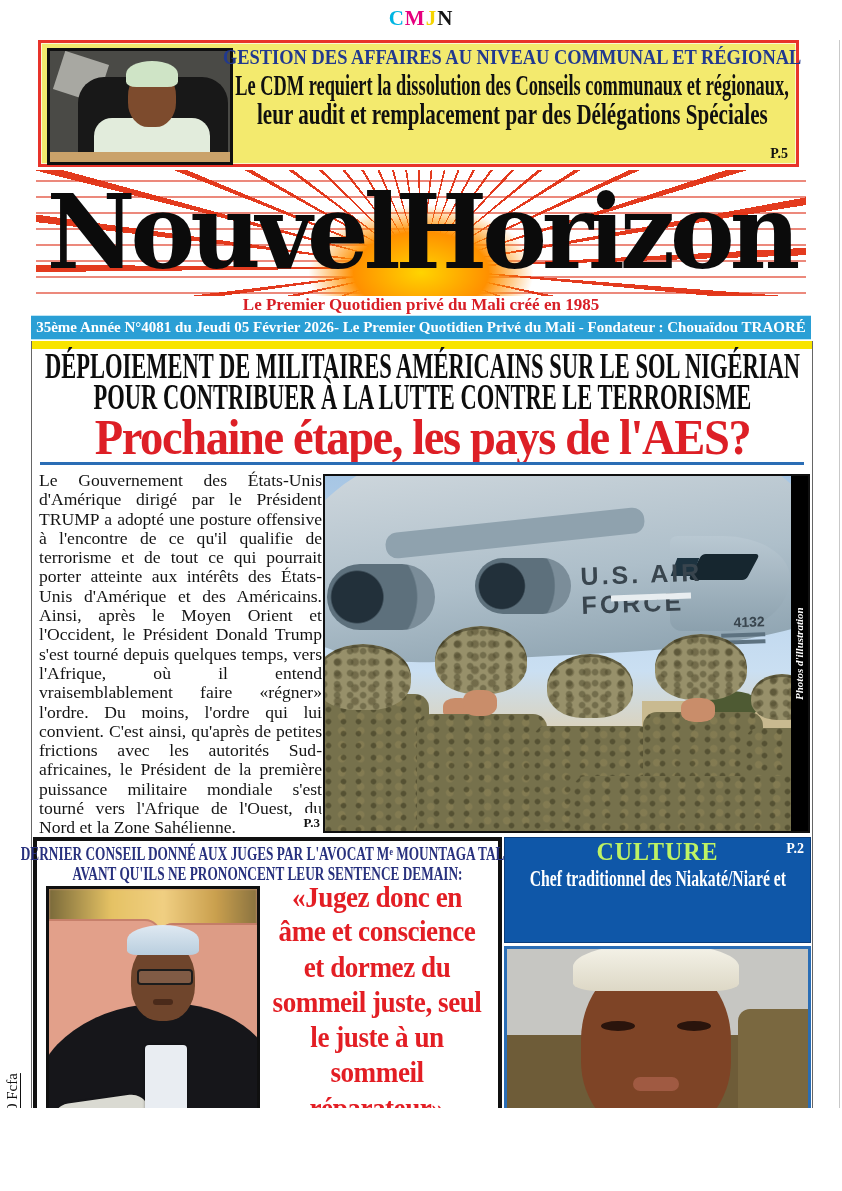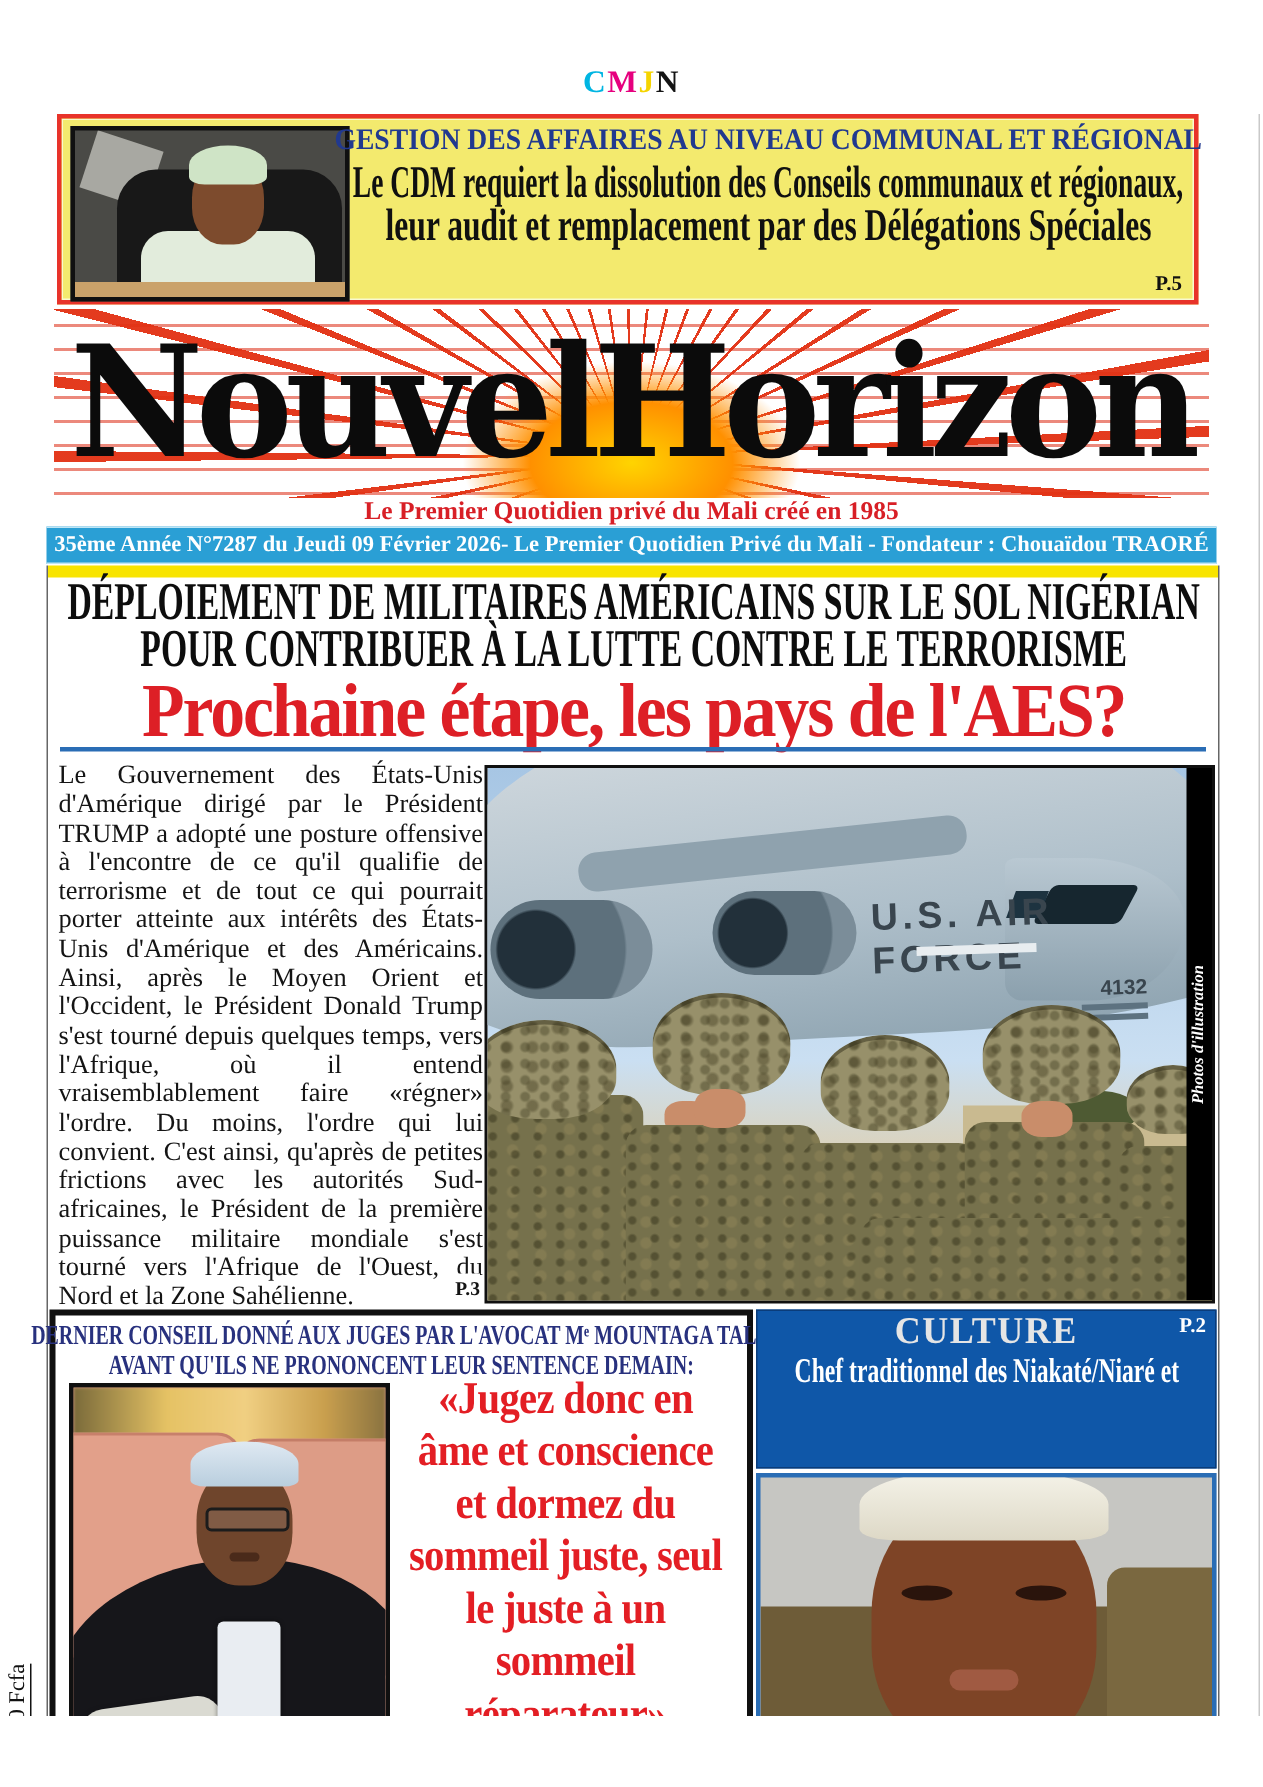--- a/index.html
+++ b/index.html
@@ -1,17 +1,17 @@
 <!DOCTYPE html>
 <html><head>
 <meta charset="utf-8">
 <style>
   html,body{margin:0;padding:0;background:#fff;}
   #page{position:relative;width:842px;height:1108px;background:#fff;overflow:hidden;
-        font-family:"Liberation Serif","DejaVu Serif",serif;color:#111;margin-top:36px;}
+        font-family:"Liberation Serif","DejaVu Serif",serif;color:#111;}
   .abs{position:absolute;}
   .nowrap{white-space:nowrap;display:inline-block;}
   .ctr{display:flex;justify-content:center;align-items:center;}
 
   
   #cmjn{top:6px;left:0;width:842px;text-align:center;font-weight:bold;font-size:21px;letter-spacing:1px;}
   #cmjn .c0{color:#00b5e2;} #cmjn .c1{color:#e6007e;} #cmjn .c2{color:#f5d400;} #cmjn .c3{color:#141414;}
 
   
   #banner{top:40px;left:38px;width:755px;height:121px;background:#f3ea6e;border:3px solid #e8332a;box-shadow:0 0 0 1px #f9f9d0 inset;}
@@ -101,21 +101,21 @@
   .jp-head::before{content:"";position:absolute;top:28px;left:6px;width:52px;height:12px;border:2px solid #1c1c1c;border-radius:4px;background:rgba(255,255,255,.12);}
   .jp-head::after{content:"";position:absolute;top:58px;left:22px;width:20px;height:6px;background:#4a2a1a;border-radius:3px;}
   .jp-cap{top:36px;left:78px;width:72px;height:30px;background:linear-gradient(#dfe9f2,#b9cede);border-radius:50% 50% 14% 14%;}
   #quote{top:48px;left:226px;width:228px;height:258px;text-align:center;color:#e31e24;font-weight:bold;font-size:28px;line-height:1.16;}
   #quote-inner{transform:scale(0.97,1.08);letter-spacing:-0.5px;}
   #justice-pref{bottom:8px;right:10px;font-weight:bold;font-size:14px;color:#101010;}
 
   
   #culture{top:496px;left:472px;width:307px;height:341px;}
   #culture-head{top:0;left:0;width:100%;height:106px;background:#0f57a8;border:1px solid #0a3c7a;box-sizing:border-box;text-align:center;}
-  #culture-label{width:100%;height:28px;color:#e5e5e5;font-weight:bold;font-size:24px;letter-spacing:1px;}
+  #culture-label{width:100%;height:28px;color:#bef264;font-weight:bold;font-size:24px;letter-spacing:1px;}
   #culture-label span{transform:scaleY(1.05);}
   #culture-pref{top:3px;right:6px;color:#fff;font-weight:bold;font-size:14px;}
   .cu-line{width:100%;height:25px;color:#fff;font-weight:bold;font-size:21px;}
   .cu-line span{transform:scale(0.75,1.1);}
   #culture-photo{top:109px;left:0;width:301px;height:229px;border:3px solid #2a6db5;background:#c6c6c2;overflow:hidden;}
   .cp-couch{top:86px;left:0;width:100%;height:90px;background:#6e5c38;}
   .cp-couch2{top:60px;right:0;width:70px;height:120px;background:#7a6840;border-radius:12px 0 0 12px;}
   .cp-head{top:10px;left:74px;width:150px;height:176px;background:#7e4426;border-radius:46% 46% 42% 42%;}
   .cp-head::before{content:"";position:absolute;top:62px;left:20px;width:34px;height:10px;background:#2a140c;border-radius:50%;box-shadow:76px 0 0 #2a140c;}
   .cp-head::after{content:"";position:absolute;top:118px;left:52px;width:46px;height:14px;background:#a05a42;border-radius:8px;}
@@ -160,21 +160,21 @@
         </div>
     </div>
     <div id="banner-pref" class="abs">P.5</div>
   </div>
 
   <div id="masthead" class="abs">
     <div id="sunburst" class="abs"></div>
     <div id="mast-title" class="abs">NouvelHorizon</div>
   </div>
   <div id="tagline" class="abs">Le Premier Quotidien privé du Mali créé en 1985</div>
-  <div id="edition-bar" class="abs">35ème Année N°7287 du Jeudi 09 Février 2026- Le Premier Quotidien Privé du Mali - Fondateur : Chouaïdou TRAORÉ</div>
+  <div id="edition-bar" class="abs">35ème Année N°4081 du Jeudi 05 Février 2026- Le Premier Quotidien Privé du Mali - Fondateur : Chouaïdou TRAORÉ</div>
 
   <div id="frame" class="abs">
     <div id="yellow-strip" class="abs"></div>
 
     <div class="lead-kicker-line ctr abs" style="top:10px;">
         <span class="nowrap">DÉPLOIEMENT DE MILITAIRES AMÉRICAINS SUR LE SOL NIGÉRIAN</span>
       </div>
     <div class="lead-kicker-line ctr abs" style="top:41px;">
         <span class="nowrap">POUR CONTRIBUER À LA LUTTE CONTRE LE TERRORISME</span>
       </div>

